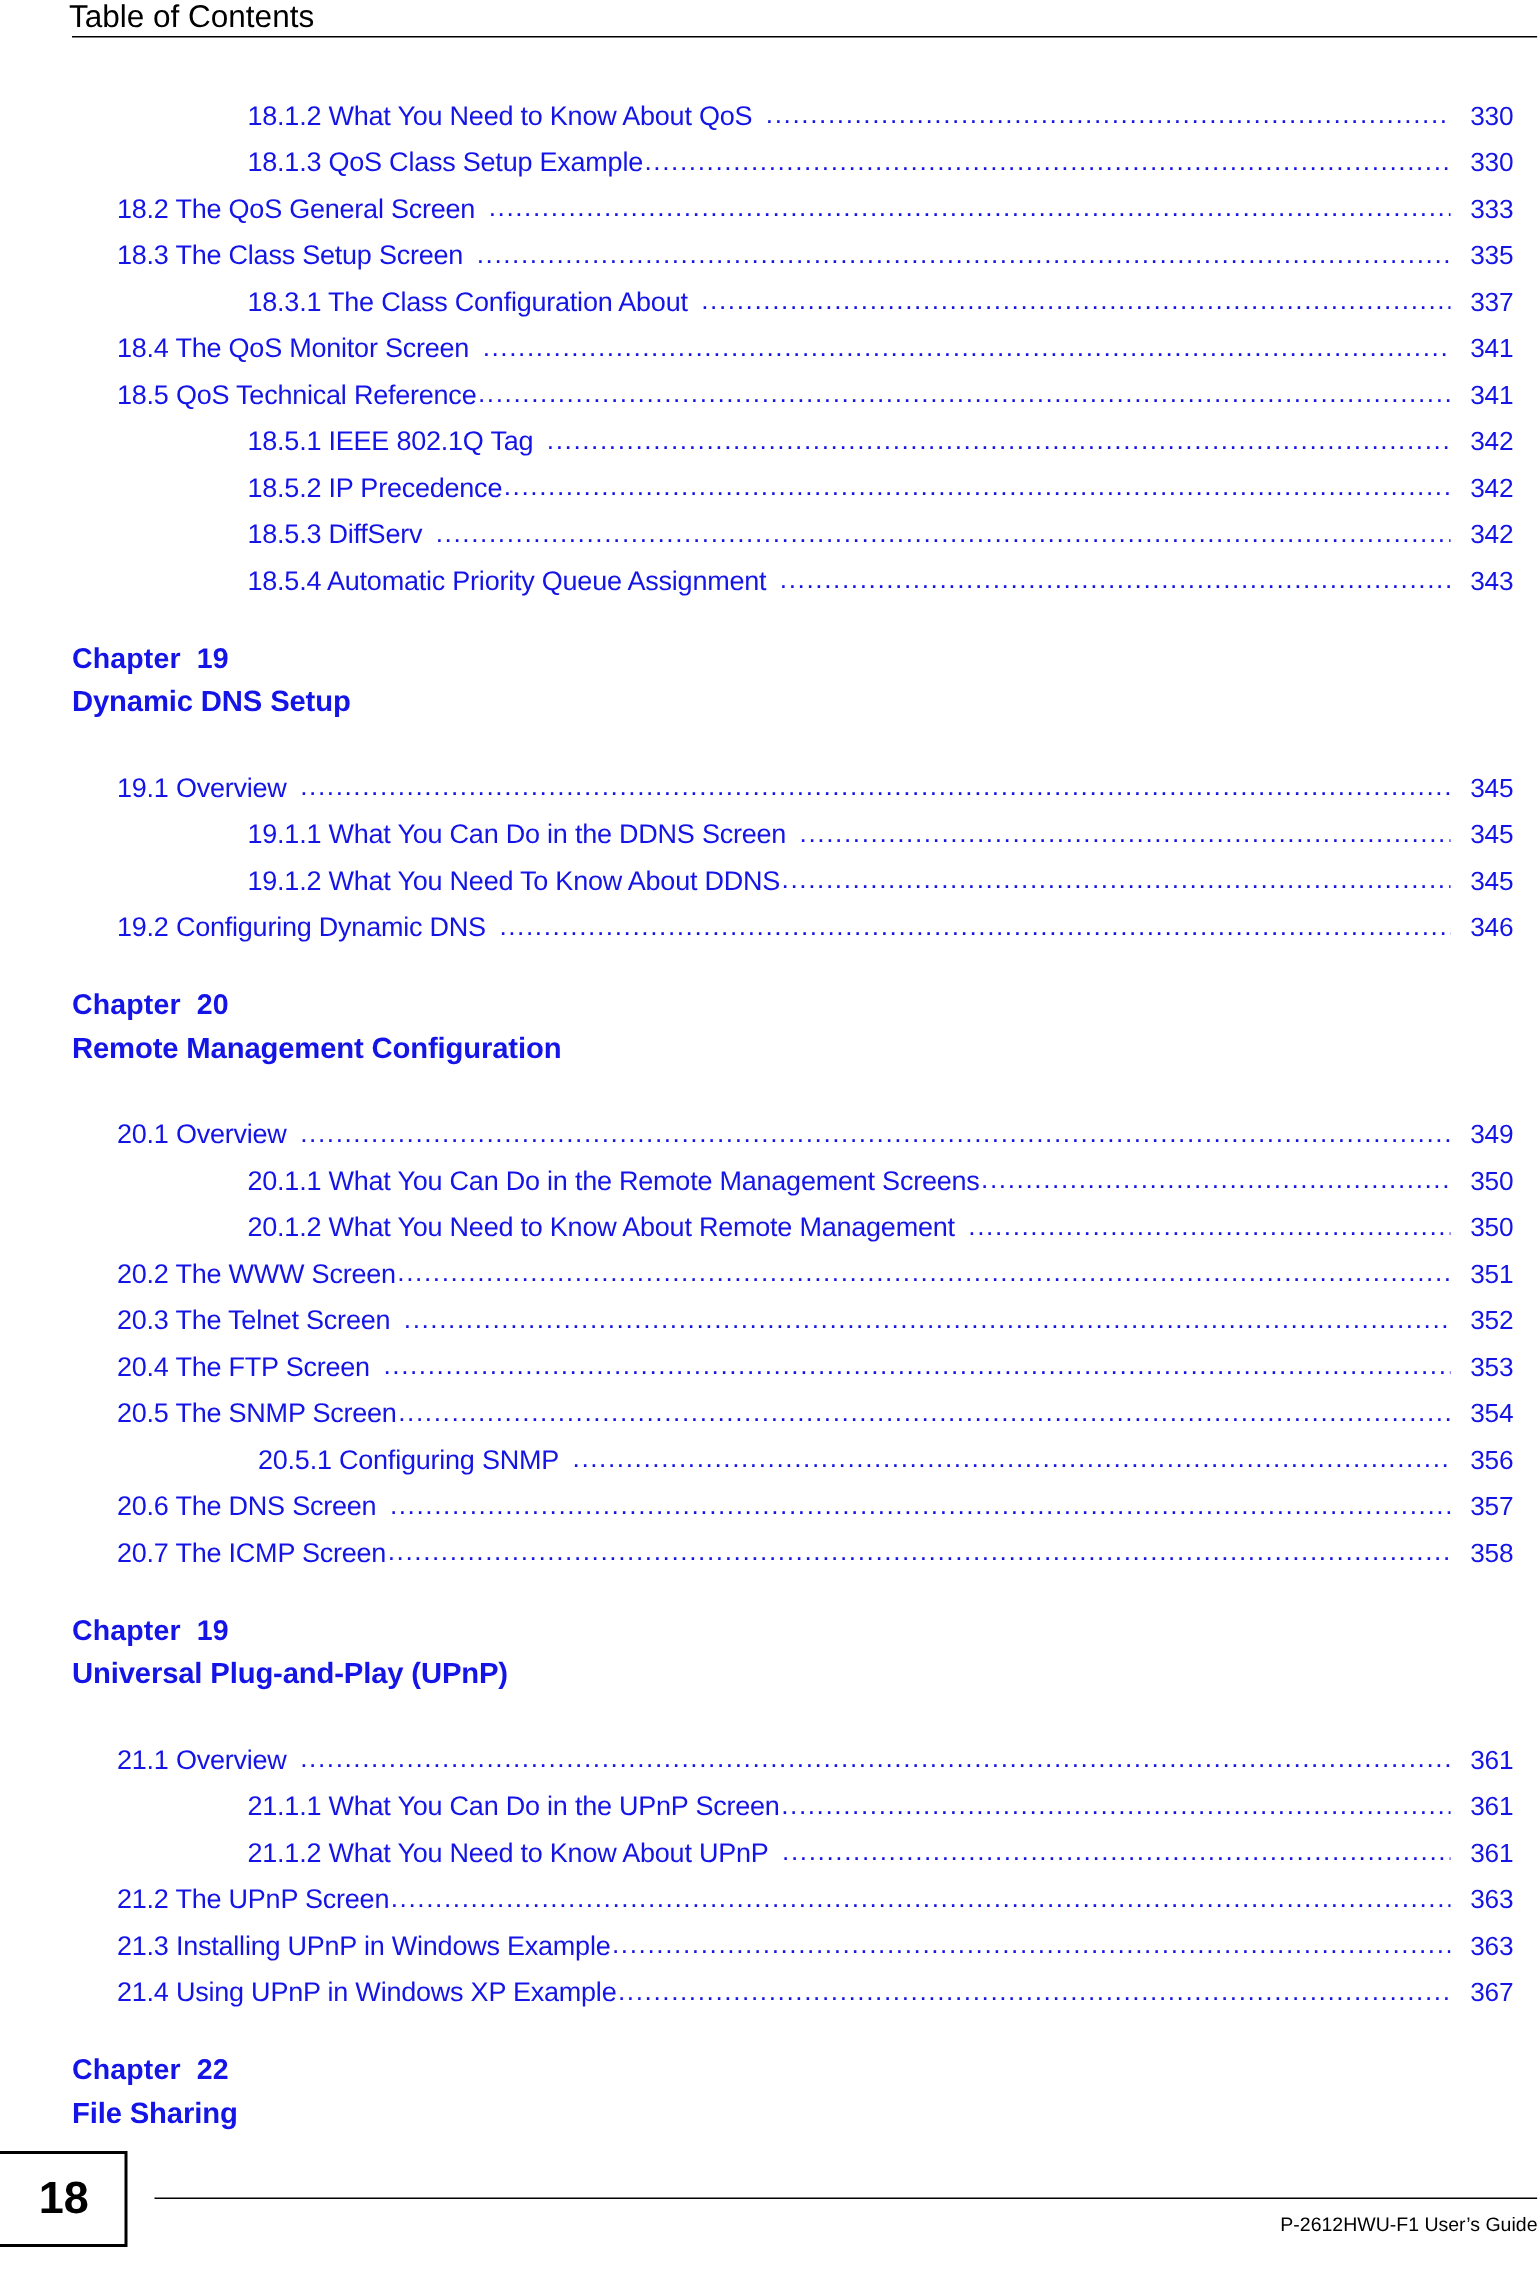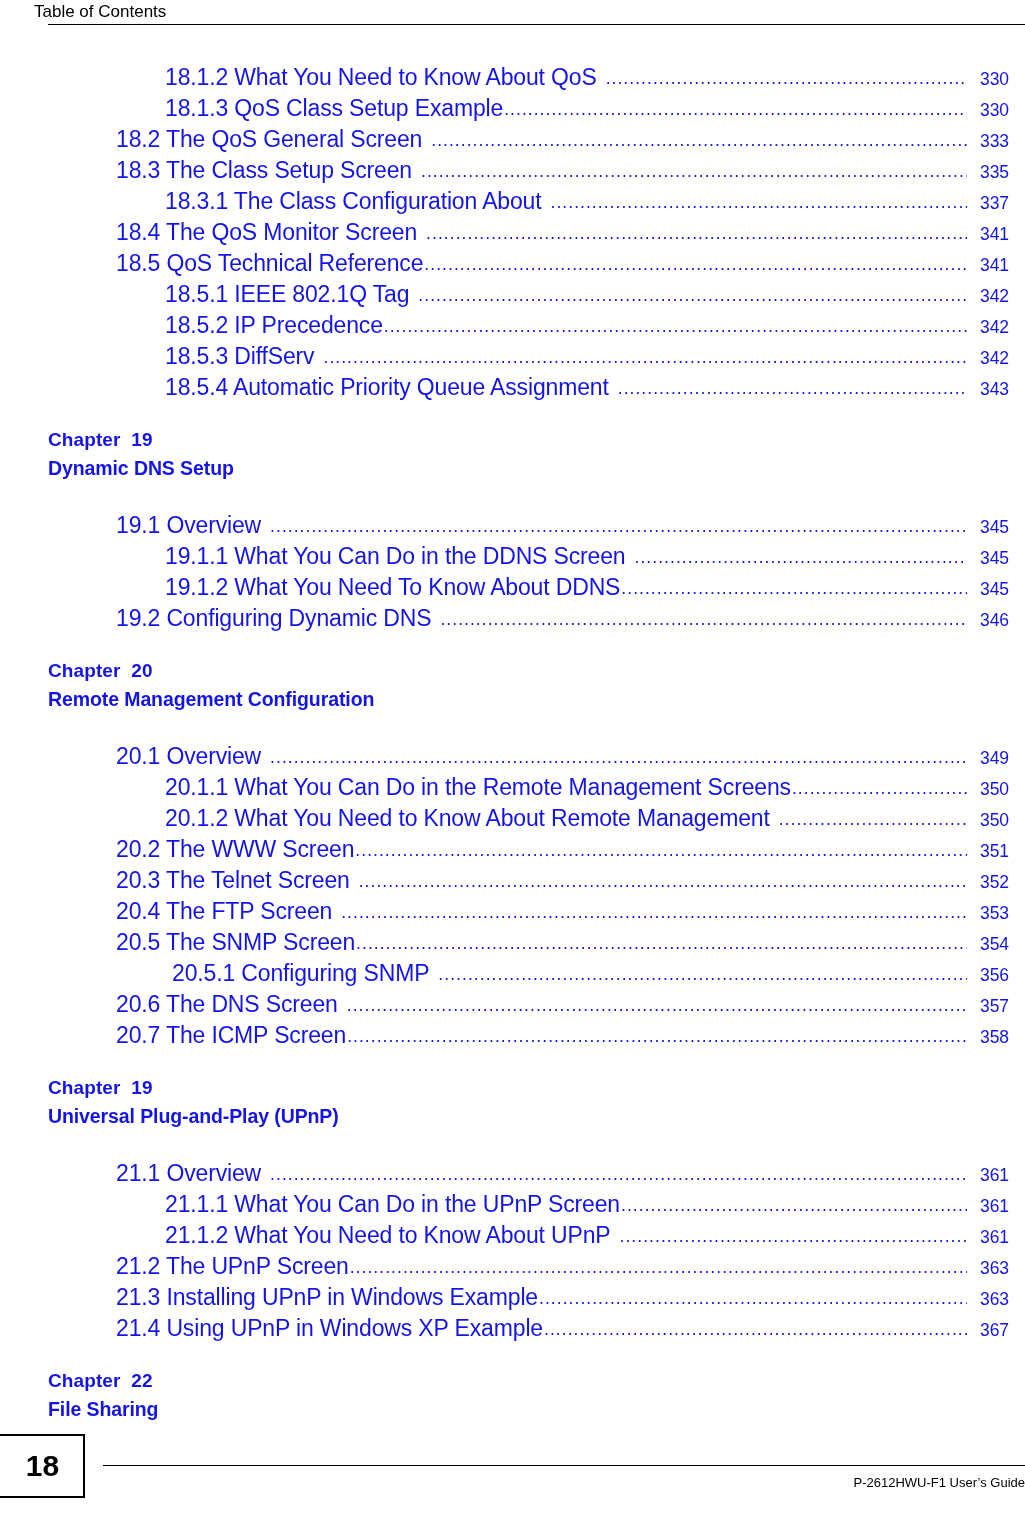--- a/index.html
+++ b/index.html
@@ -24,23 +24,23 @@
   
   #header {
     position: absolute;
     left: 0;
     top: 0;
     width: 1025px;
     height: 30px;
   }
   #header-title {
     position: absolute;
-    left: 34px;
+    left: 46px;
     top: 2px;
-    font-size: 17px;
+    font-size: 21px;
     line-height: 20px;
     color: #000000;
     white-space: nowrap;
   }
   #header-rule {
     position: absolute;
     left: 48px;
     top: 24px;
     width: 977px;
     height: 0;
@@ -62,21 +62,21 @@
     height: 31px;
     padding-right: 16px;
     box-sizing: border-box;
     color: #1414e6;
     white-space: nowrap;
     overflow: hidden;
   }
 
   .row .label {
     flex: 0 0 auto;
-    font-size: 23px;
+    font-size: 18px;
     line-height: 31px;
     letter-spacing: -0.15px;
   }
 
   .row .leader {
     flex: 1 1 auto;
     min-width: 4px;
     overflow: hidden;
     font-size: 17.5px;
     line-height: 31px;
@@ -96,21 +96,21 @@
   .row .pageno {
     flex: 0 0 auto;
     font-size: 17.5px;
     line-height: 31px;
     text-align: right;
     min-width: 36px;
     letter-spacing: -0.1px;
   }
 
   
-  .lvl2 { padding-left: 116px; }
+  .lvl2 { padding-left: 78px; }
   .lvl3 { padding-left: 165px; }
   .lvl3b { padding-left: 172px; }
 
   .lvl2 .pageno,
   .lvl3 .pageno,
   .lvl3b .pageno { padding-left: 6px; }
 
   
   .gap .label { padding-right: 8px; }
 

